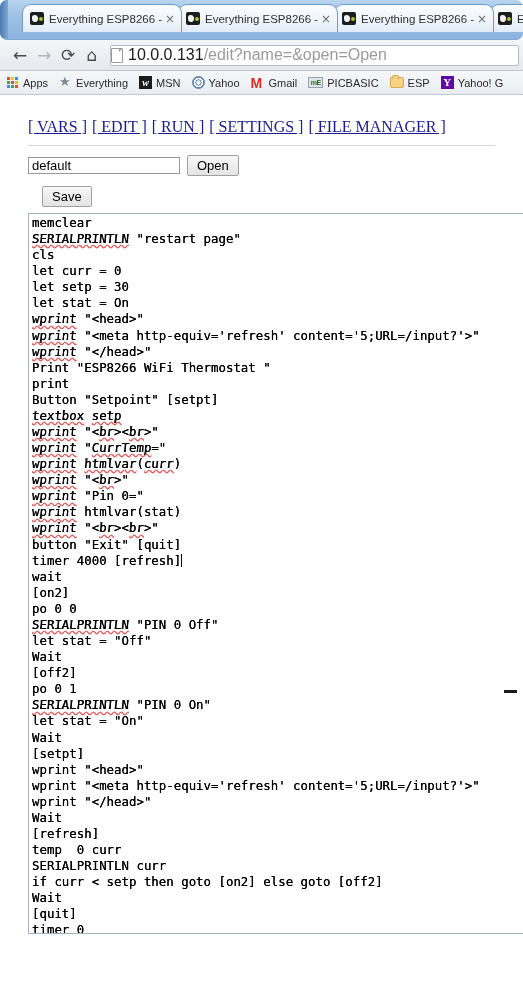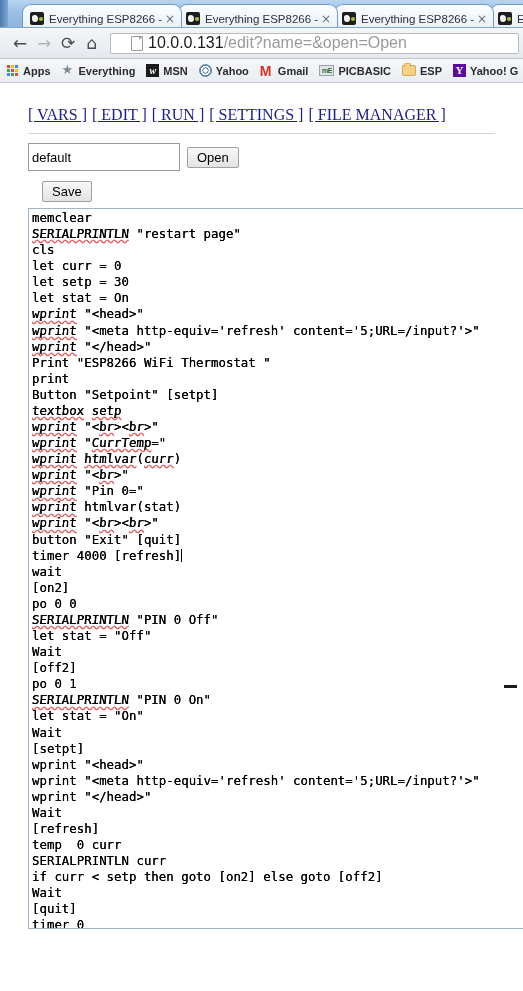--- a/index.html
+++ b/index.html
@@ -16,27 +16,28 @@
 
   
   .browser {
     width: 523px;
     height: 991px;
     position: relative;
     background: #ffffff;
   }
 
   .tabstrip {
-    height: 28px;
+    height: 40px;
     background: linear-gradient(to bottom, #b8d4ef 0%, #9cc0e4 45%, #8cb4dd 100%);
     position: relative;
     overflow: hidden;
     padding-left: 10px;
     box-sizing: border-box;
     border-bottom: 1px solid #7fa8d0;
+    border-radius: 7px;
   }
   .winedge-left {
     position: absolute;
     left: 0; top: 0; bottom: 0;
     width: 8px;
     background: linear-gradient(to right, #4b79ad, #7ea8d4);
   }
   .tab {
     position: absolute;
     top: 4px;
@@ -123,21 +124,21 @@
   .urlbar {
     flex: 1 1 auto;
     height: 21px;
     margin-left: 6px;
     margin-right: 4px;
     background: #fff;
     border: 1px solid #b6bcc2;
     border-radius: 2px;
     display: flex;
     align-items: center;
-    padding: 0 20px;
+    padding: 0 0;
     box-sizing: border-box;
     overflow: hidden;
   }
   .page-icon {
     width: 10px; height: 13px;
     border: 1px solid #9a9a9a;
     border-radius: 1px;
     background: #fff;
     position: relative;
     flex: 0 0 auto;
@@ -174,21 +175,20 @@
     display: flex;
     align-items: center;
     margin-right: 11px;
     flex: 0 0 auto;
   }
   .bm-label {
     font-size: 11px;
     color: #2b2b2b;
     margin-left: 4px;
     white-space: nowrap;
-    font-weight: bold;
   }
   .ic-apps {
     width: 12px; height: 12px;
     display: grid;
     grid-template-columns: repeat(3, 3px);
     grid-template-rows: repeat(3, 3px);
     gap: 1px;
   }
   .ic-apps i { display:block; width:3px; height:3px; }
   .ic-star {
@@ -291,21 +291,21 @@
     background: #d4d4d4;
     margin: 5px 12px 0 12px;
   }
   .openrow {
     display: flex;
     align-items: center;
     padding: 9px 0 0 12px;
   }
   input.nameinput {
     width: 152px;
-    height: 28px;
+    height: 17px;
     font-family: "Liberation Sans", sans-serif;
     font-size: 13px;
     padding: 1px 3px;
     border: 1px solid #9a9a9a;
     box-sizing: border-box;
     color: #000;
     background: #fff;
   }
   button.btn {
     font-family: "Liberation Sans", sans-serif;

